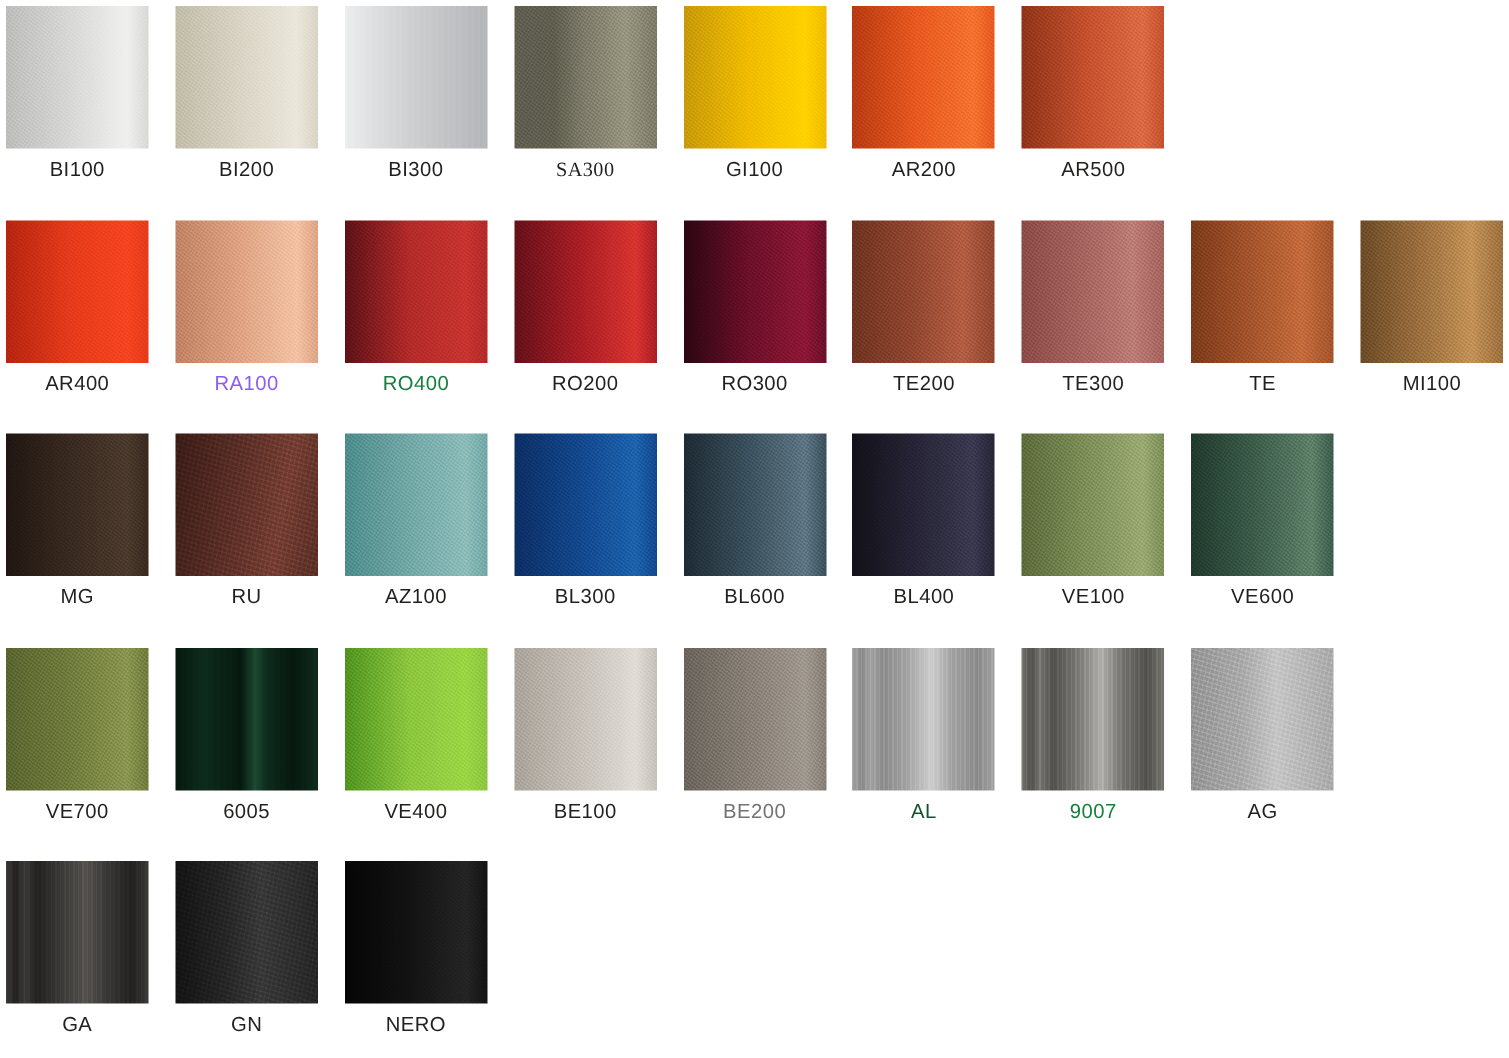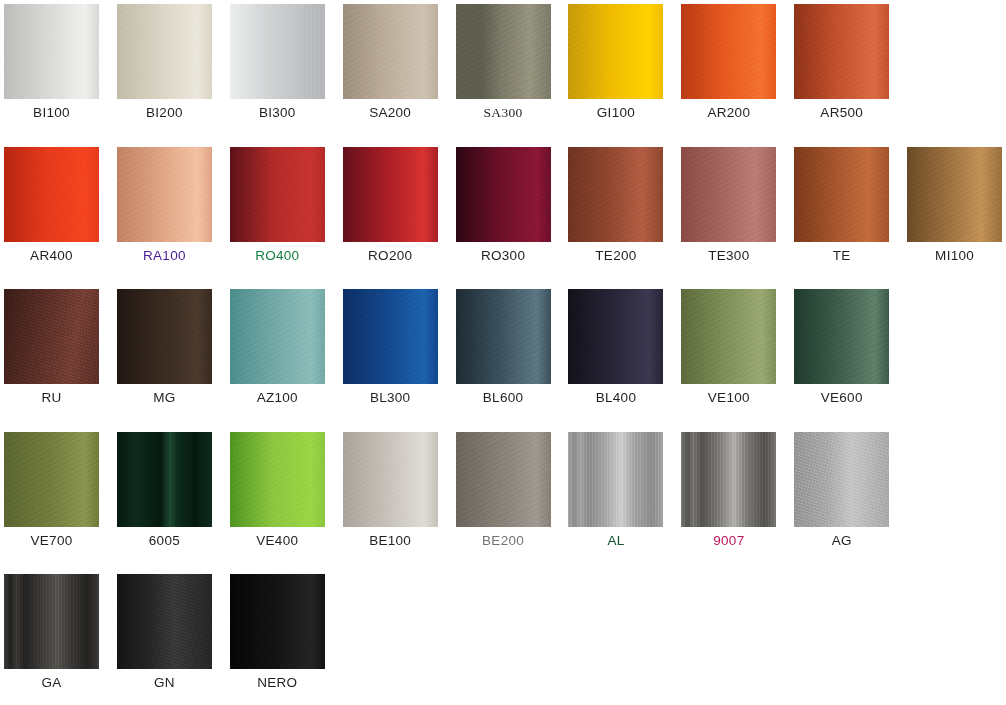--- a/index.html
+++ b/index.html
@@ -77,26 +77,20 @@
         </div>
         <div class="swatch-label" style="color: rgb(34, 31, 31);">BI200</div>
       </div>
       <div class="swatch-cell">
         <div class="swatch-chip" title="BI300" style="background: linear-gradient(90deg, rgb(236, 237, 237) 0%, rgb(207, 208, 210) 45%, rgb(180, 182, 185) 100%);">
           <div class="grain" style="background: repeating-linear-gradient(90deg, rgba(255, 255, 255, 0.04) 0px, rgba(255, 255, 255, 0.04) 2px, rgba(0, 0, 0, 0.04) 2px, rgba(0, 0, 0, 0.04) 4px);"></div>
         </div>
         <div class="swatch-label" style="color: rgb(34, 31, 31);">BI300</div>
       </div>
       <div class="swatch-cell">
-        <div class="swatch-chip" title="SA200" style="background: linear-gradient(90deg, rgb(157, 142, 125) 0%, rgb(189, 174, 156) 45%, rgb(207, 194, 178) 85%, rgb(189, 174, 156) 100%);">
-          <div class="grain" style="background: repeating-linear-gradient(37deg, rgba(255, 255, 255, 0.1) 0px, rgba(255, 255, 255, 0.1) 1px, rgba(0, 0, 0, 0.1) 1px, rgba(0, 0, 0, 0.1) 2px), repeating-linear-gradient(123deg, rgba(255, 255, 255, 0.08) 0px, rgba(255, 255, 255, 0.08) 1px, rgba(0, 0, 0, 0.08) 1px, rgba(0, 0, 0, 0.08) 2px);"></div>
-        </div>
-        <div class="swatch-label" style="color: rgb(34, 31, 31);">SA200</div>
-      </div>
-      <div class="swatch-cell">
         <div class="swatch-chip" title="SA300" style="background: linear-gradient(90deg, rgb(95, 94, 79) 0%, rgb(95, 94, 79) 28%, rgb(124, 122, 104) 48%, rgb(151, 149, 127) 78%, rgb(124, 122, 104) 100%);">
           <div class="grain" style="background: repeating-linear-gradient(37deg, rgba(255, 255, 255, 0.1) 0px, rgba(255, 255, 255, 0.1) 1px, rgba(0, 0, 0, 0.1) 1px, rgba(0, 0, 0, 0.1) 2px), repeating-linear-gradient(123deg, rgba(255, 255, 255, 0.08) 0px, rgba(255, 255, 255, 0.08) 1px, rgba(0, 0, 0, 0.08) 1px, rgba(0, 0, 0, 0.08) 2px);"></div>
         </div>
         <div class="swatch-label" style="color: rgb(34, 31, 31); font-family: Liberation Serif, serif;">SA300</div>
       </div>
       <div class="swatch-cell">
         <div class="swatch-chip" title="GI100" style="background: linear-gradient(90deg, rgb(199, 154, 10) 0%, rgb(240, 188, 0) 45%, rgb(255, 210, 0) 85%, rgb(240, 188, 0) 100%);">
           <div class="grain" style="background: repeating-linear-gradient(37deg, rgba(255, 255, 255, 0.1) 0px, rgba(255, 255, 255, 0.1) 1px, rgba(0, 0, 0, 0.1) 1px, rgba(0, 0, 0, 0.1) 2px), repeating-linear-gradient(123deg, rgba(255, 255, 255, 0.08) 0px, rgba(255, 255, 255, 0.08) 1px, rgba(0, 0, 0, 0.08) 1px, rgba(0, 0, 0, 0.08) 2px);"></div>
         </div>
         <div class="swatch-label" style="color: rgb(34, 31, 31);">GI100</div>
@@ -118,21 +112,21 @@
       <div class="swatch-cell">
         <div class="swatch-chip" title="AR400" style="background: linear-gradient(90deg, rgb(182, 37, 16) 0%, rgb(230, 58, 27) 45%, rgb(245, 68, 31) 85%, rgb(230, 58, 27) 100%);">
           <div class="grain" style="background: repeating-linear-gradient(37deg, rgba(255, 255, 255, 0.1) 0px, rgba(255, 255, 255, 0.1) 1px, rgba(0, 0, 0, 0.1) 1px, rgba(0, 0, 0, 0.1) 2px), repeating-linear-gradient(123deg, rgba(255, 255, 255, 0.08) 0px, rgba(255, 255, 255, 0.08) 1px, rgba(0, 0, 0, 0.08) 1px, rgba(0, 0, 0, 0.08) 2px);"></div>
         </div>
         <div class="swatch-label" style="color: rgb(34, 31, 31);">AR400</div>
       </div>
       <div class="swatch-cell">
         <div class="swatch-chip" title="RA100" style="background: linear-gradient(90deg, rgb(192, 130, 99) 0%, rgb(223, 163, 131) 45%, rgb(243, 194, 164) 85%, rgb(223, 163, 131) 100%);">
           <div class="grain" style="background: repeating-linear-gradient(37deg, rgba(255, 255, 255, 0.1) 0px, rgba(255, 255, 255, 0.1) 1px, rgba(0, 0, 0, 0.1) 1px, rgba(0, 0, 0, 0.1) 2px), repeating-linear-gradient(123deg, rgba(255, 255, 255, 0.08) 0px, rgba(255, 255, 255, 0.08) 1px, rgba(0, 0, 0, 0.08) 1px, rgba(0, 0, 0, 0.08) 2px);"></div>
         </div>
-        <div class="swatch-label" style="color: #4c1d95;">RA100</div>
+        <div class="swatch-label" style="color: #8b5cf6;">RA100</div>
       </div>
       <div class="swatch-cell">
         <div class="swatch-chip" title="RO400" style="background: linear-gradient(90deg, rgb(92, 17, 24) 0%, rgb(178, 42, 40) 45%, rgb(200, 51, 47) 85%, rgb(178, 42, 40) 100%);">
           <div class="grain" style="background: repeating-linear-gradient(37deg, rgba(255, 255, 255, 0.1) 0px, rgba(255, 255, 255, 0.1) 1px, rgba(0, 0, 0, 0.1) 1px, rgba(0, 0, 0, 0.1) 2px), repeating-linear-gradient(123deg, rgba(255, 255, 255, 0.08) 0px, rgba(255, 255, 255, 0.08) 1px, rgba(0, 0, 0, 0.08) 1px, rgba(0, 0, 0, 0.08) 2px);"></div>
         </div>
         <div class="swatch-label" style="color: #15803d;">RO400</div>
       </div>
       <div class="swatch-cell">
         <div class="swatch-chip" title="RO200" style="background: linear-gradient(90deg, rgb(100, 16, 26) 0%, rgb(168, 29, 36) 45%, rgb(216, 51, 47) 85%, rgb(168, 29, 36) 100%);">
           <div class="grain" style="background: repeating-linear-gradient(37deg, rgba(255, 255, 255, 0.1) 0px, rgba(255, 255, 255, 0.1) 1px, rgba(0, 0, 0, 0.1) 1px, rgba(0, 0, 0, 0.1) 2px), repeating-linear-gradient(123deg, rgba(255, 255, 255, 0.08) 0px, rgba(255, 255, 255, 0.08) 1px, rgba(0, 0, 0, 0.08) 1px, rgba(0, 0, 0, 0.08) 2px);"></div>
@@ -164,33 +158,33 @@
         <div class="swatch-label" style="color: rgb(34, 31, 31);">TE</div>
       </div>
       <div class="swatch-cell">
         <div class="swatch-chip" title="MI100" style="background: linear-gradient(90deg, rgb(107, 74, 38) 0%, rgb(155, 111, 62) 42%, rgb(195, 146, 87) 78%, rgb(155, 111, 62) 100%);">
           <div class="grain" style="background: repeating-linear-gradient(37deg, rgba(255, 255, 255, 0.1) 0px, rgba(255, 255, 255, 0.1) 1px, rgba(0, 0, 0, 0.1) 1px, rgba(0, 0, 0, 0.1) 2px), repeating-linear-gradient(123deg, rgba(255, 255, 255, 0.08) 0px, rgba(255, 255, 255, 0.08) 1px, rgba(0, 0, 0, 0.08) 1px, rgba(0, 0, 0, 0.08) 2px);"></div>
         </div>
         <div class="swatch-label" style="color: rgb(34, 31, 31);">MI100</div>
       </div>
     </div>
     <div class="swatch-row">
+      <div class="swatch-cell">
+        <div class="swatch-chip" title="MG" style="background: linear-gradient(90deg, rgb(32, 22, 17) 0%, rgb(56, 41, 31) 45%, rgb(75, 57, 44) 85%, rgb(56, 41, 31) 100%);">
+          <div class="grain" style="background: repeating-linear-gradient(37deg, rgba(255, 255, 255, 0.1) 0px, rgba(255, 255, 255, 0.1) 1px, rgba(0, 0, 0, 0.1) 1px, rgba(0, 0, 0, 0.1) 2px), repeating-linear-gradient(123deg, rgba(255, 255, 255, 0.08) 0px, rgba(255, 255, 255, 0.08) 1px, rgba(0, 0, 0, 0.08) 1px, rgba(0, 0, 0, 0.08) 2px);"></div>
+        </div>
+        <div class="swatch-label" style="color: rgb(34, 31, 31);">MG</div>
+      </div>
       <div class="swatch-cell">
         <div class="swatch-chip" title="RU" style="background: linear-gradient(100deg, rgb(61, 29, 24) 0%, rgb(93, 48, 40) 40%, rgb(122, 65, 53) 72%, rgb(93, 48, 40) 100%);">
           <div class="grain" style="background: repeating-linear-gradient(17deg, rgba(255, 255, 255, 0.16) 0px, rgba(255, 255, 255, 0.16) 1px, rgba(0, 0, 0, 0.14) 1px, rgba(0, 0, 0, 0.14) 3px), repeating-linear-gradient(101deg, rgba(255, 255, 255, 0.12) 0px, rgba(255, 255, 255, 0.12) 1px, rgba(0, 0, 0, 0.12) 1px, rgba(0, 0, 0, 0.12) 3px);"></div>
         </div>
         <div class="swatch-label" style="color: rgb(34, 31, 31);">RU</div>
       </div>
       <div class="swatch-cell">
-        <div class="swatch-chip" title="MG" style="background: linear-gradient(90deg, rgb(32, 22, 17) 0%, rgb(56, 41, 31) 45%, rgb(75, 57, 44) 85%, rgb(56, 41, 31) 100%);">
-          <div class="grain" style="background: repeating-linear-gradient(37deg, rgba(255, 255, 255, 0.1) 0px, rgba(255, 255, 255, 0.1) 1px, rgba(0, 0, 0, 0.1) 1px, rgba(0, 0, 0, 0.1) 2px), repeating-linear-gradient(123deg, rgba(255, 255, 255, 0.08) 0px, rgba(255, 255, 255, 0.08) 1px, rgba(0, 0, 0, 0.08) 1px, rgba(0, 0, 0, 0.08) 2px);"></div>
-        </div>
-        <div class="swatch-label" style="color: rgb(34, 31, 31);">MG</div>
-      </div>
-      <div class="swatch-cell">
         <div class="swatch-chip" title="AZ100" style="background: linear-gradient(90deg, rgb(76, 141, 140) 0%, rgb(113, 168, 166) 45%, rgb(140, 188, 185) 85%, rgb(113, 168, 166) 100%);">
           <div class="grain" style="background: repeating-linear-gradient(37deg, rgba(255, 255, 255, 0.1) 0px, rgba(255, 255, 255, 0.1) 1px, rgba(0, 0, 0, 0.1) 1px, rgba(0, 0, 0, 0.1) 2px), repeating-linear-gradient(123deg, rgba(255, 255, 255, 0.08) 0px, rgba(255, 255, 255, 0.08) 1px, rgba(0, 0, 0, 0.08) 1px, rgba(0, 0, 0, 0.08) 2px);"></div>
         </div>
         <div class="swatch-label" style="color: rgb(34, 31, 31);">AZ100</div>
       </div>
       <div class="swatch-cell">
         <div class="swatch-chip" title="BL300" style="background: linear-gradient(90deg, rgb(12, 46, 99) 0%, rgb(18, 71, 140) 45%, rgb(28, 98, 173) 85%, rgb(18, 71, 140) 100%);">
           <div class="grain" style="background: repeating-linear-gradient(37deg, rgba(255, 255, 255, 0.1) 0px, rgba(255, 255, 255, 0.1) 1px, rgba(0, 0, 0, 0.1) 1px, rgba(0, 0, 0, 0.1) 2px), repeating-linear-gradient(123deg, rgba(255, 255, 255, 0.08) 0px, rgba(255, 255, 255, 0.08) 1px, rgba(0, 0, 0, 0.08) 1px, rgba(0, 0, 0, 0.08) 2px);"></div>
         </div>
         <div class="swatch-label" style="color: rgb(34, 31, 31);">BL300</div>
@@ -254,21 +248,21 @@
       <div class="swatch-cell">
         <div class="swatch-chip" title="AL" style="background: linear-gradient(90deg, rgb(165, 165, 165) 0%, rgb(142, 142, 142) 7%, rgb(165, 165, 165) 13%, rgb(142, 142, 142) 22%, rgb(165, 165, 165) 38%, rgb(207, 207, 207) 56%, rgb(165, 165, 165) 70%, rgb(142, 142, 142) 88%, rgb(165, 165, 165) 100%);">
           <div class="grain" style="background: repeating-linear-gradient(90deg, rgba(255, 255, 255, 0.14) 0px, rgba(255, 255, 255, 0.14) 1px, rgba(0, 0, 0, 0.1) 1px, rgba(0, 0, 0, 0.1) 3px);"></div>
         </div>
         <div class="swatch-label" style="color: #14532d;">AL</div>
       </div>
       <div class="swatch-cell">
         <div class="swatch-chip" title="9007" style="background: linear-gradient(90deg, rgb(122, 120, 116) 0%, rgb(85, 83, 79) 7%, rgb(122, 120, 116) 13%, rgb(85, 83, 79) 22%, rgb(122, 120, 116) 38%, rgb(178, 176, 171) 56%, rgb(122, 120, 116) 70%, rgb(85, 83, 79) 88%, rgb(122, 120, 116) 100%);">
           <div class="grain" style="background: repeating-linear-gradient(90deg, rgba(255, 255, 255, 0.14) 0px, rgba(255, 255, 255, 0.14) 1px, rgba(0, 0, 0, 0.1) 1px, rgba(0, 0, 0, 0.1) 3px);"></div>
         </div>
-        <div class="swatch-label" style="color: #be185d;">9007</div>
+        <div class="swatch-label" style="color: #15803d;">9007</div>
       </div>
       <div class="swatch-cell">
         <div class="swatch-chip" title="AG" style="background: linear-gradient(90deg, rgb(154, 154, 154) 0%, rgb(173, 173, 173) 35%, rgb(200, 200, 200) 60%, rgb(173, 173, 173) 100%);">
           <div class="grain" style="background: repeating-linear-gradient(17deg, rgba(255, 255, 255, 0.16) 0px, rgba(255, 255, 255, 0.16) 1px, rgba(0, 0, 0, 0.14) 1px, rgba(0, 0, 0, 0.14) 3px), repeating-linear-gradient(101deg, rgba(255, 255, 255, 0.12) 0px, rgba(255, 255, 255, 0.12) 1px, rgba(0, 0, 0, 0.12) 1px, rgba(0, 0, 0, 0.12) 3px);"></div>
         </div>
         <div class="swatch-label" style="color: rgb(34, 31, 31);">AG</div>
       </div>
     </div>
     <div class="swatch-row">
       <div class="swatch-cell">

